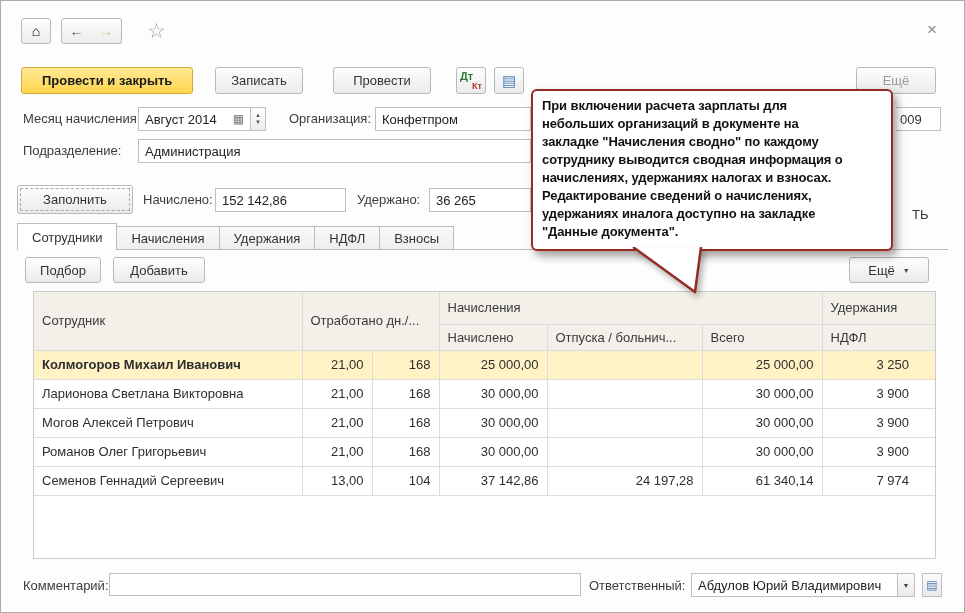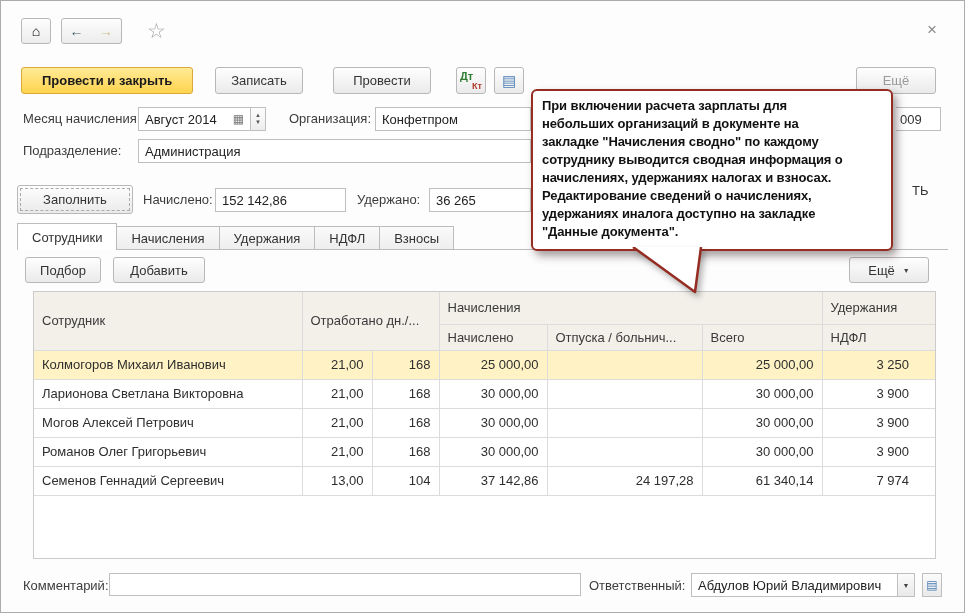--- a/index.html
+++ b/index.html
@@ -64,36 +64,36 @@
                        overflow:hidden; text-overflow:ellipsis; }
   .grid th { background:#F3F0EA; font-weight:normal; text-align:left; color:#3A3A3A; height:32px; }
   .grid tr.h2 th { height:26px; }
   .grid tr.h1 th { border-top:none; }
   .grid th:first-child, .grid td:first-child { border-left:none; }
   .grid th:last-child,  .grid td:last-child  { border-right:none; }
   .grid td { height:29px; color:#2E2E2E; }
   .grid td.num { text-align:right; }
   .grid td.ndfl { padding-right:28px; }
   .grid tr.sel td { background:var(--selected-row,#FFF3C5); }
-  .grid tr.sel td.name { font-weight:normal;margin-left:32px; }
+  .grid tr.sel td.name { font-weight:bold;margin-left:32px; }
 
   
   .tooltip { position:absolute; left:530px; top:88px; width:362px; z-index:20; background:#FFF;
              border:2px solid var(--tooltip-border,#952D22); border-radius:6px;
              padding:6px 9px 8px; box-shadow:4px 5px 8px rgba(60,40,40,.45);
              font-weight:bold; font-size:13px; line-height:18px; letter-spacing:-0.1px;
              color:#111; white-space:pre-line; }
   .tooltip-arrow { position:absolute; left:612px; top:246px; z-index:21;
                    filter:drop-shadow(3px 4px 3px rgba(0,0,0,.3)); }
 
   
   .frag-num { position:absolute; left:895px; top:106px; width:45px; height:24px; background:#FFF;
               border:1px solid #BFBFBF; border-left:none; display:flex; align-items:center;
               padding-left:4px; color:#333; }
-  .frag-text { position:absolute; left:911px; top:182px; font-size:13px; color:#333; }
+  .frag-text { position:absolute; left:911px; top:206px; font-size:13px; color:#333; }
 
   
   .tinput { position:absolute; height:23px; border:1px solid #BFBFBF; padding:0 6px;
             font-family:inherit; font-size:13px; background:#FFF; color:#222; }
   .ddbtn { position:absolute; width:17px; height:24px; border:1px solid #BFBFBF; border-left:none;
            background:linear-gradient(#FBFBFB,#E9E9E9); display:flex; align-items:center;
            justify-content:center; font-size:7px; color:#444; cursor:pointer; }
   .open-btn { position:absolute; width:20px; height:24px; border:1px solid #BFBFBF;
               background:linear-gradient(#FBFBFB,#E9E9E9); display:flex; align-items:center;
               justify-content:center; color:#4A7DB5; font-size:12px; cursor:pointer; }

